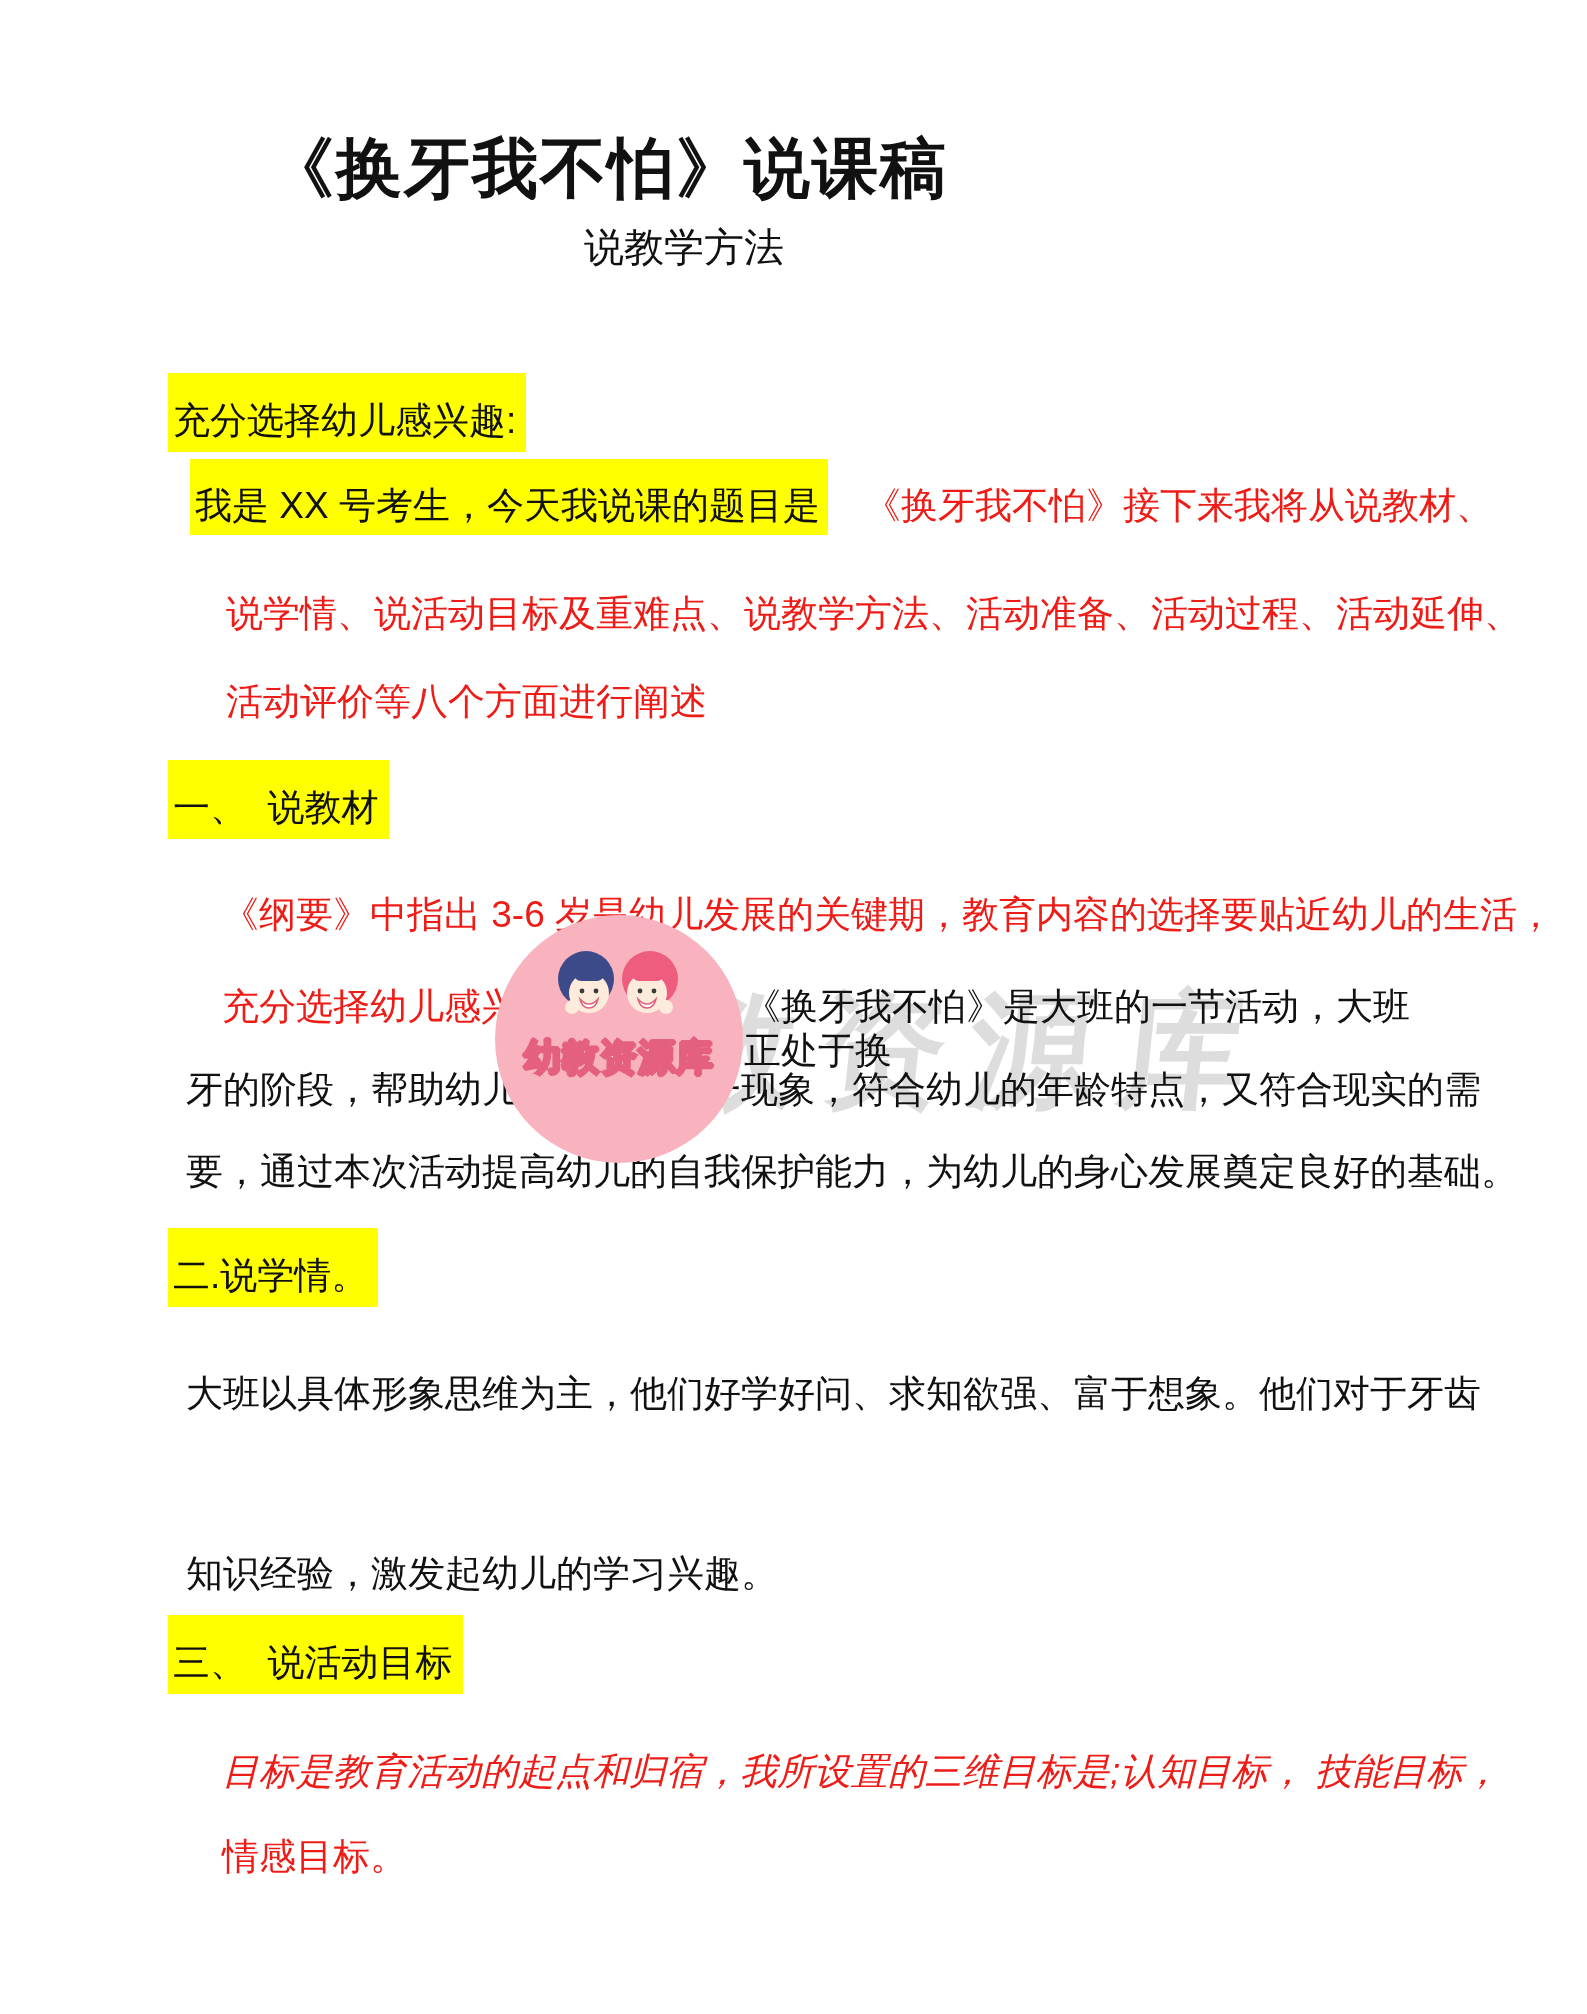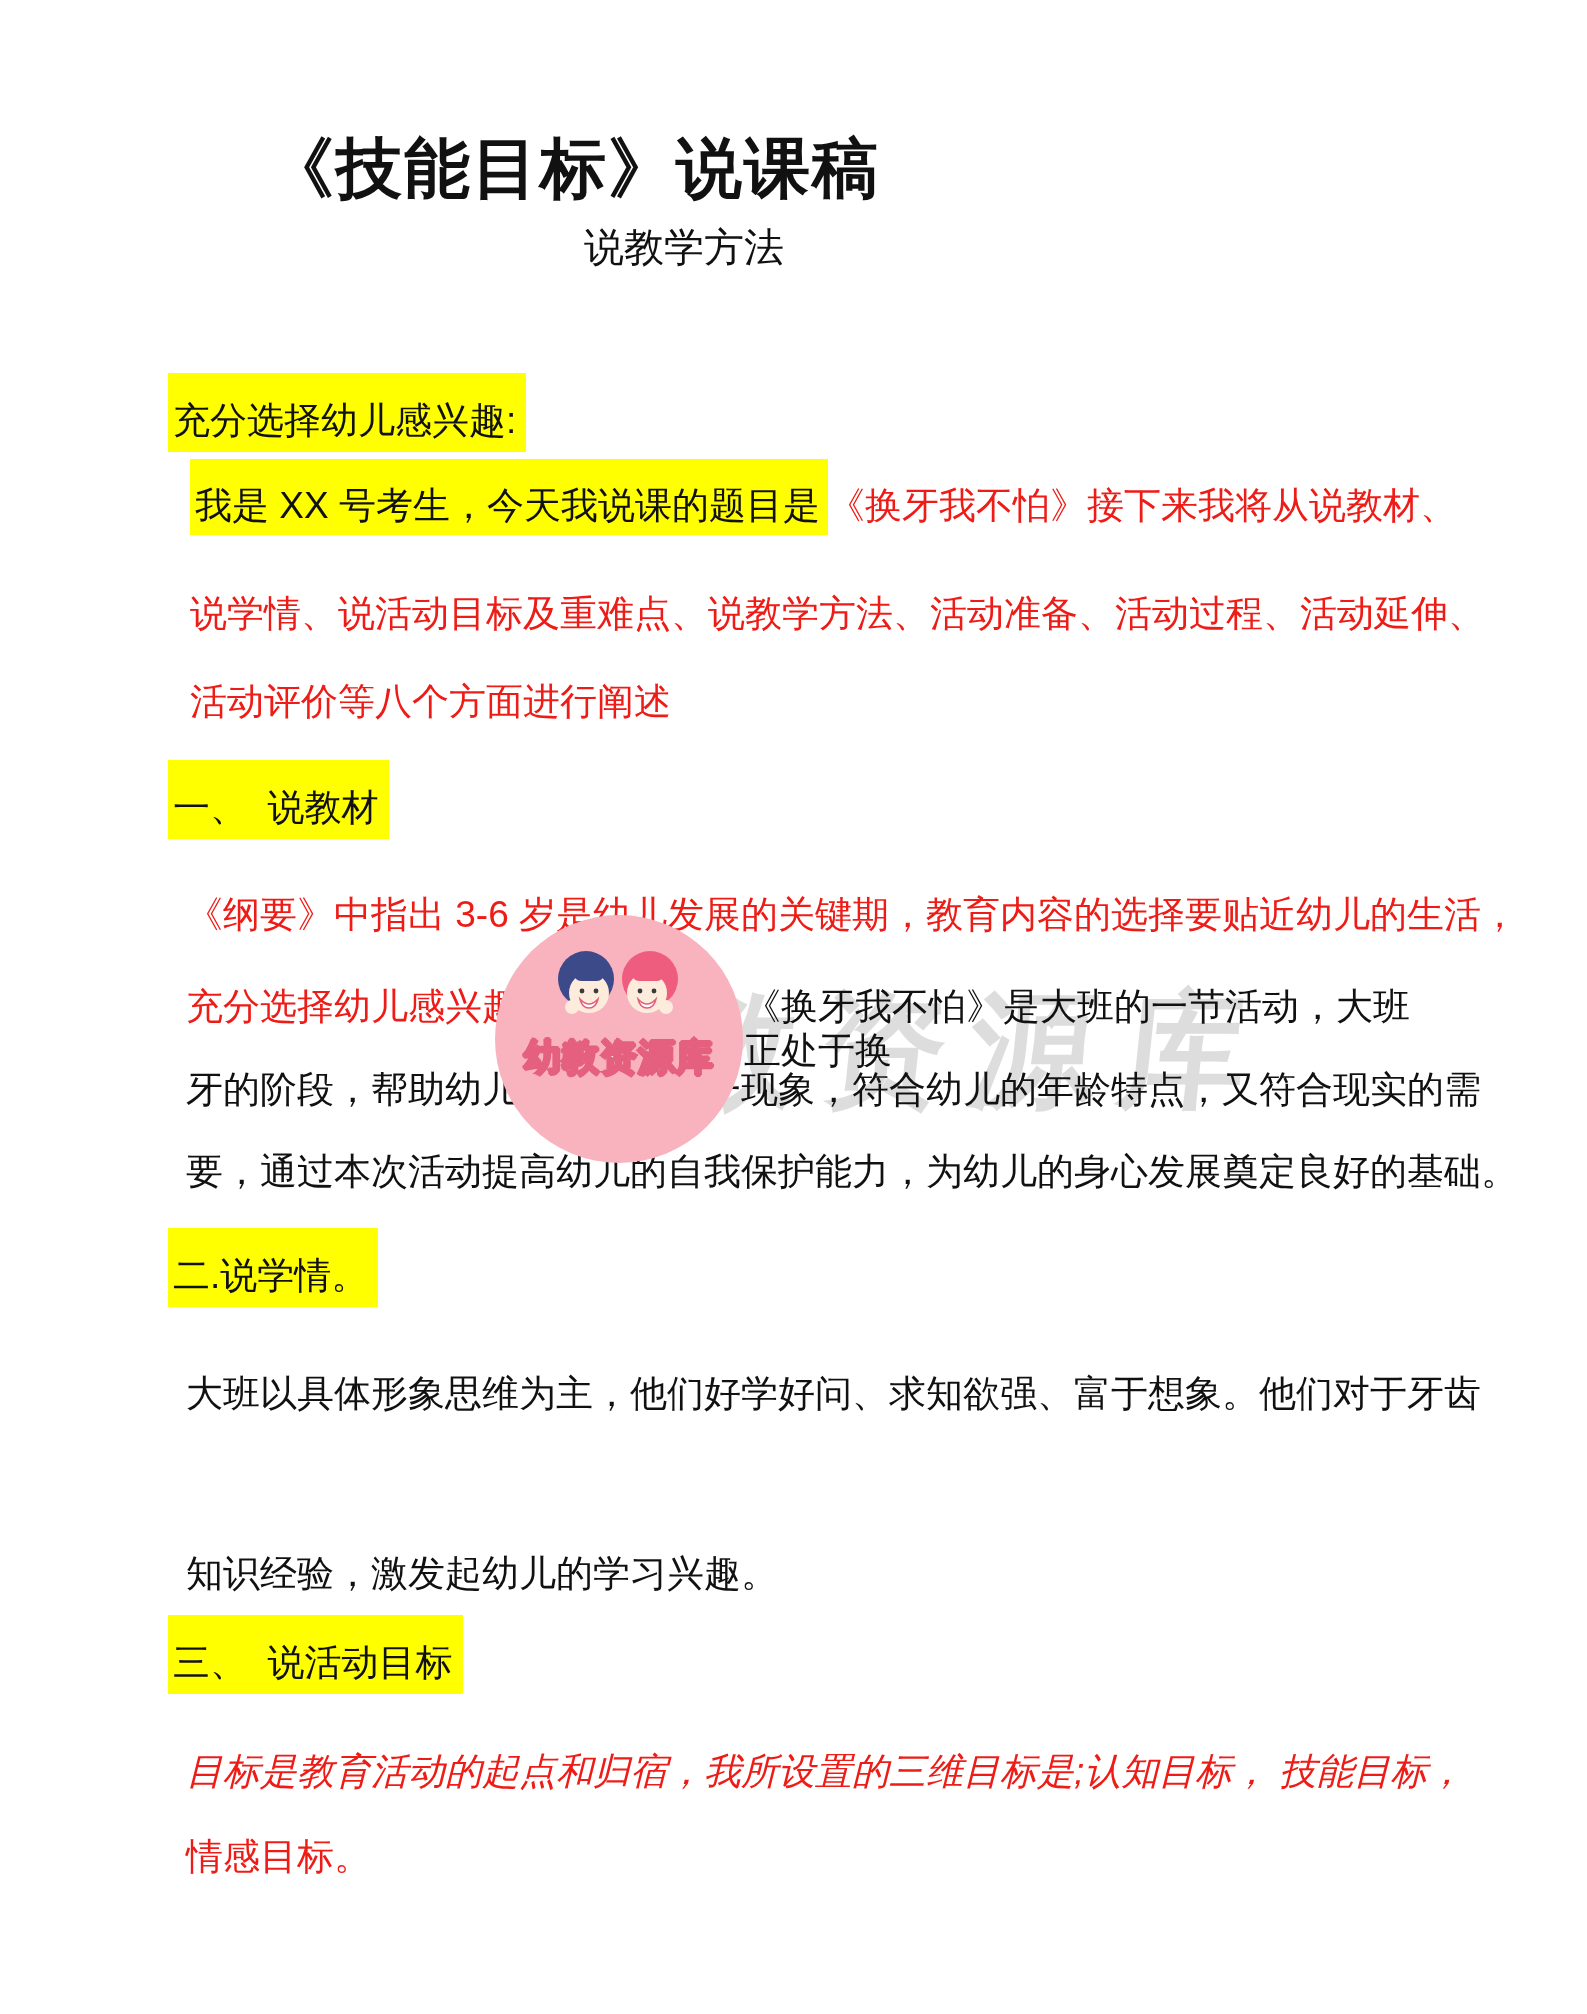--- a/index.html
+++ b/index.html
@@ -18,21 +18,21 @@
     font-size:66px;
     font-weight:700;
     letter-spacing:2px;
     color:var(--text_black,#111);
   }
   .doc-subtitle{
     font-size:40px;
     color:var(--text_black,#111);
   }
   .body-line{font-size:37px;}
-  .red{color:var(--text_red,#ee1c17);}
+  .red{color:var(--text_red,#ee1c17);padding-left:36px;}
   .black{color:var(--text_black,#111);}
   .hl{
     display:inline-block;
     background:var(--highlight_yellow,#ffff00);
     padding:26px 10px 9px 5px;
   }
   .hl-inline{
     background:var(--highlight_yellow,#ffff00);
     padding:26px 8px 9px 5px;
   }
@@ -80,21 +80,21 @@
 </style>
 </head>
 <body>
 
 <div class="page">
 
   <div class="bg-watermark t">幼教资源库</div>
 
   <div class="text-layer">
 
-    <div class="abs doc-title t" style="left:268px;top:130px;">《技能目标》说课稿</div>
+    <div class="abs doc-title t" style="left:268px;top:130px;">《换牙我不怕》说课稿</div>
 
     <div class="abs doc-subtitle t" style="left:584px;top:224px;">说教学方法</div>
 
     <div class="abs body-line" style="left:168px;top:373px;">
       <span class="hl black t">充分选择幼儿感兴趣:</span>
     </div>
 
     <div class="abs body-line" style="left:190px;top:484px;">
       <span class="hl-inline black t">我是 XX 号考生，今天我说课的题目是</span><span class="red t">《换牙我不怕》接下来我将从说教材、</span>
     </div>

